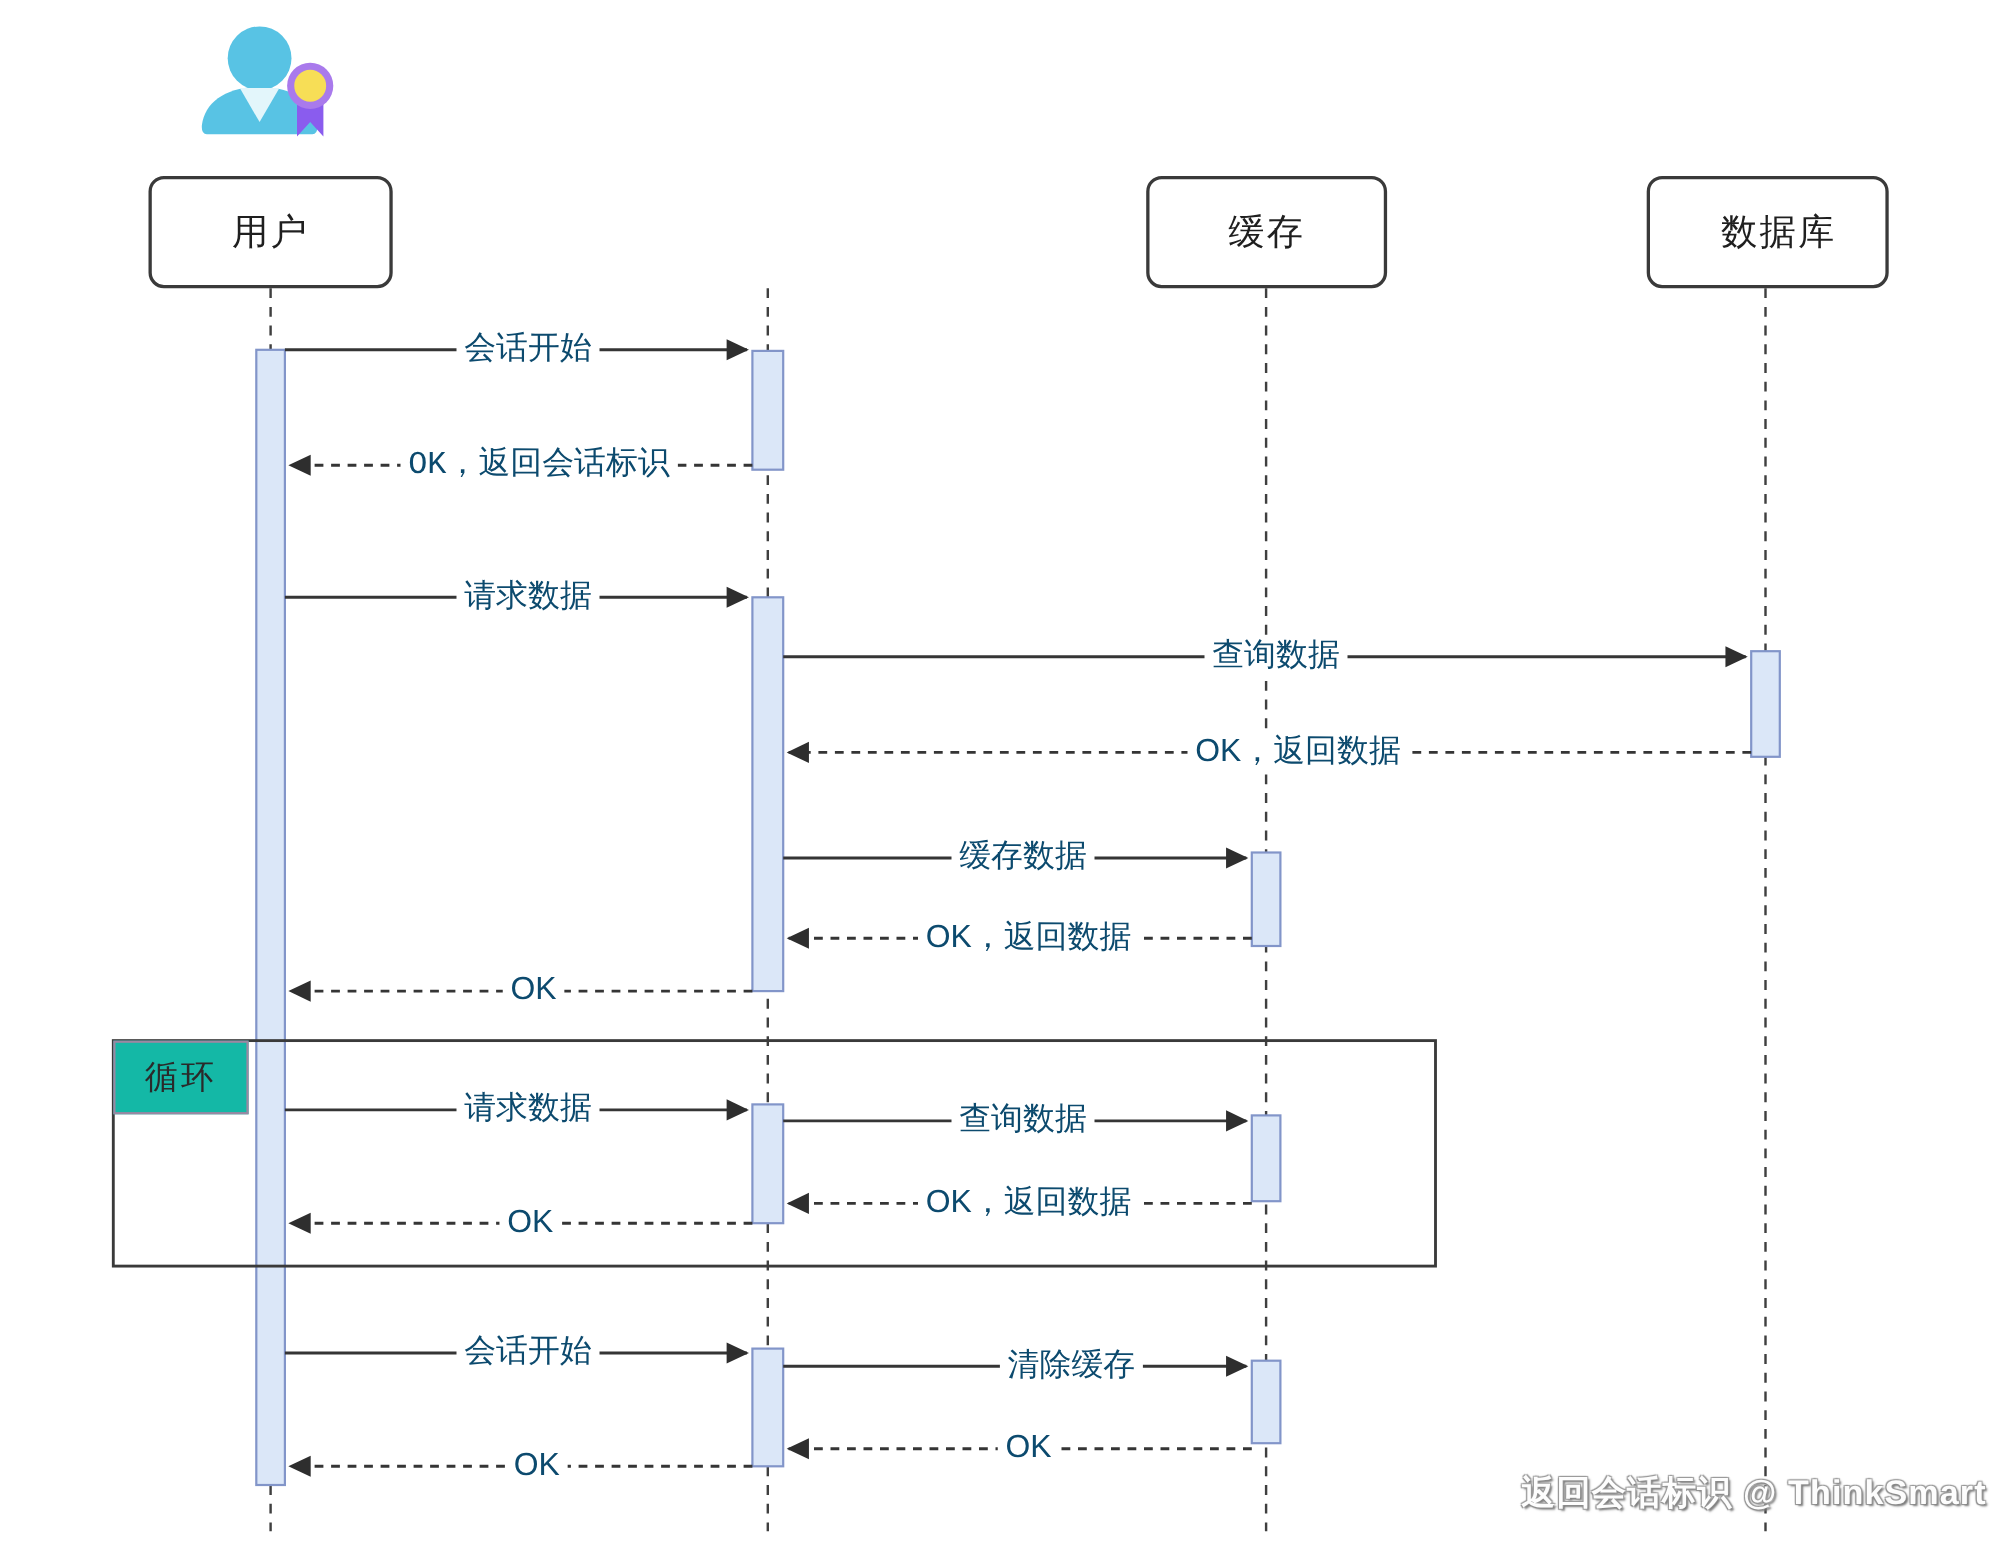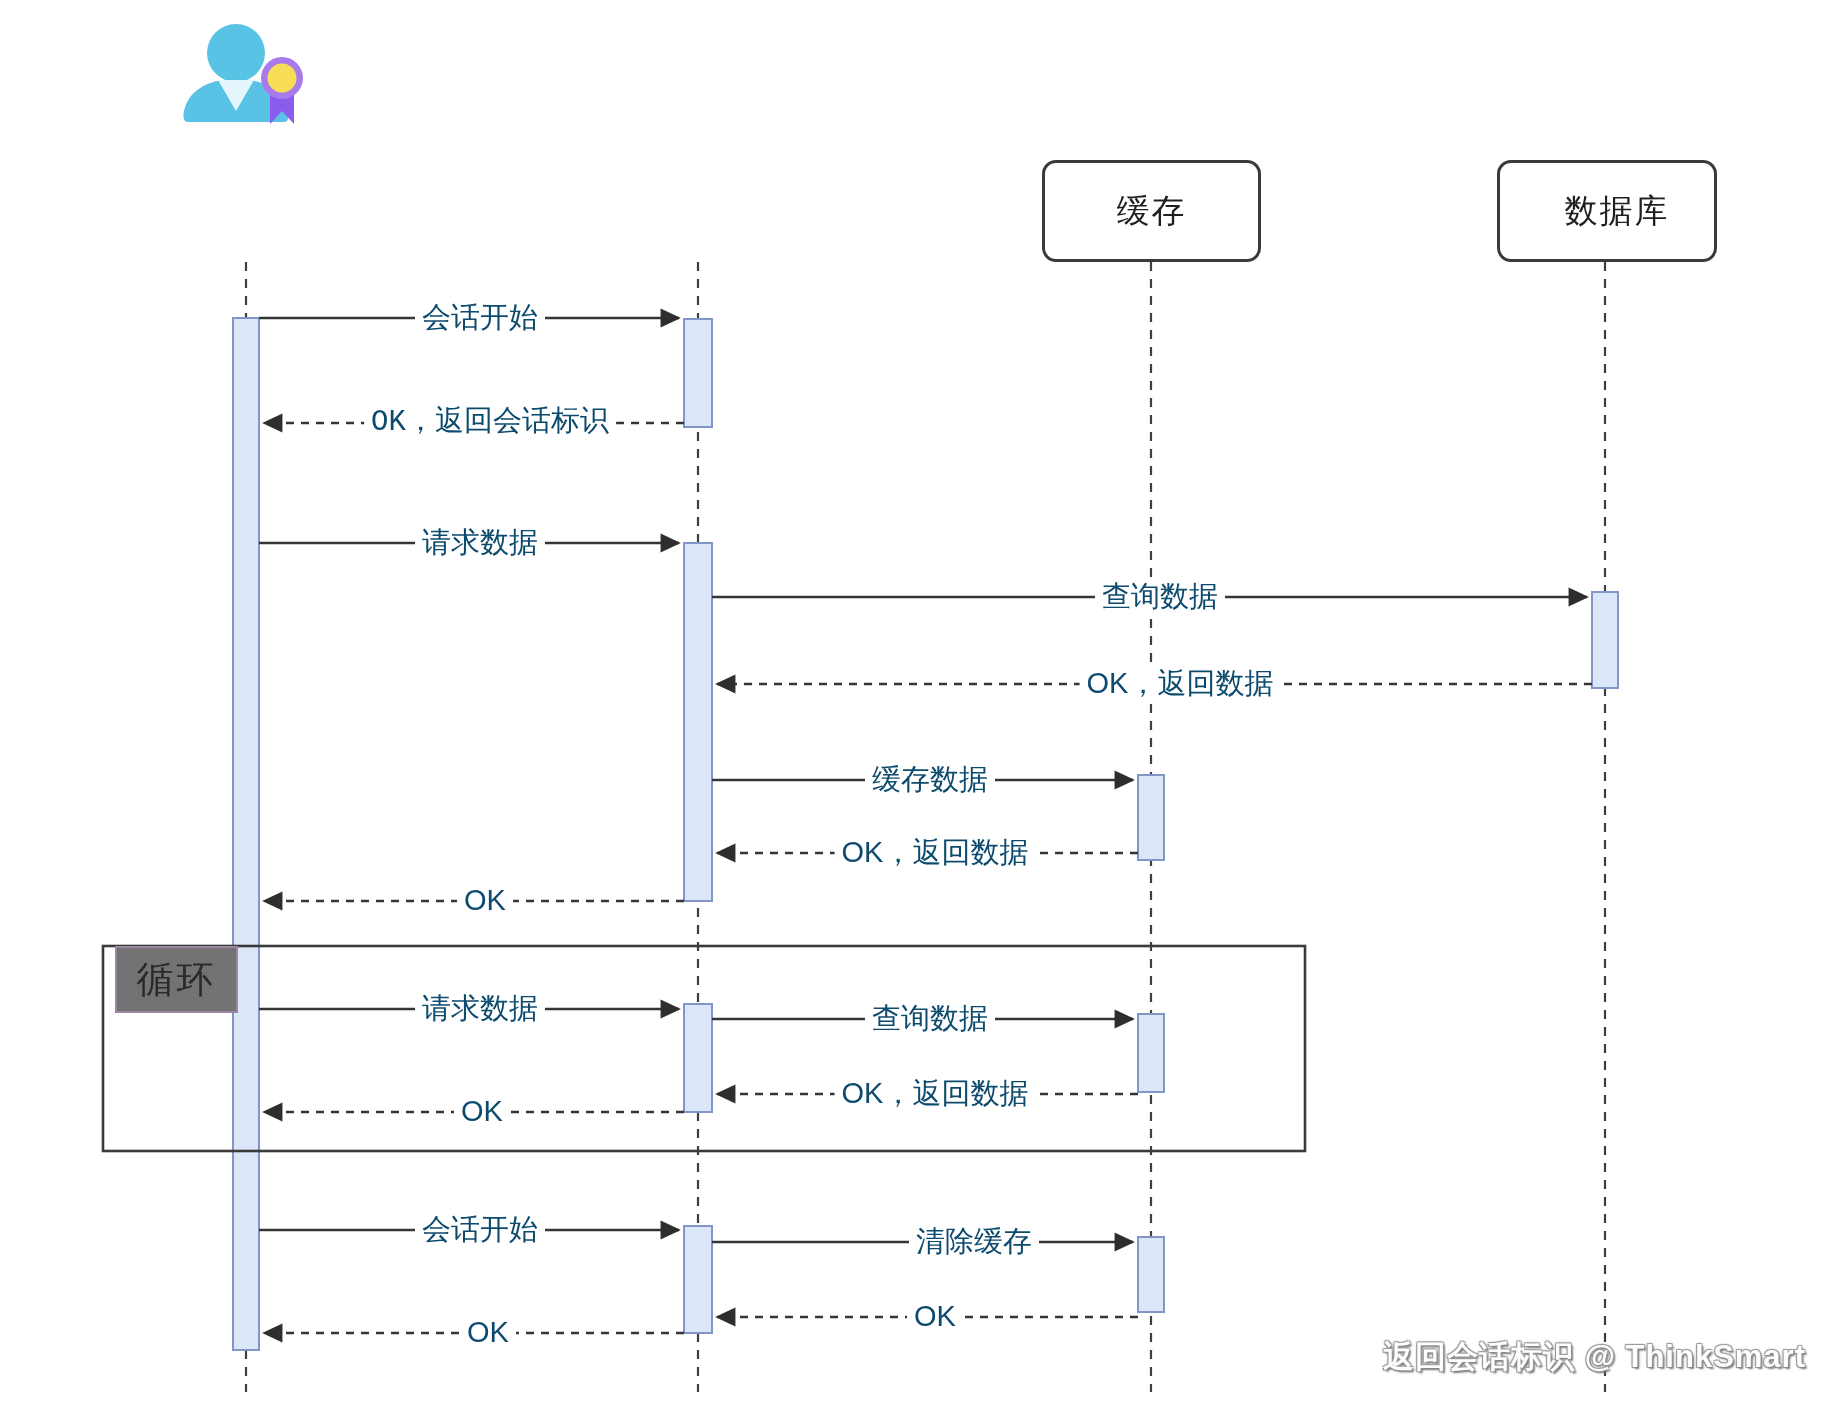--- a/index.html
+++ b/index.html
@@ -14,23 +14,23 @@
     display:flex;align-items:center;justify-content:center;
     font-size:33px;letter-spacing:2px;color:#1f1f1f;
   }
   .msg{
     position:absolute;transform:translate(-50%,-52%);
     background:#fff;padding:1px 7px;white-space:nowrap;
     font-size:29px;color:#0c4a6e;line-height:1.15;
   }
   .loop-label{
     position:absolute;left:103px;top:946px;width:123px;height:67px;
-    box-sizing:border-box;background:#737373;border:2px solid #9b87a2;
+    box-sizing:border-box;background:#14b8a6;border:2px solid #9b87a2;
     display:flex;align-items:center;justify-content:center;
-    font-size:37px;color:#2a2a2a;letter-spacing:3px;margin-left:12px;
+    font-size:30px;color:#2a2a2a;letter-spacing:3px;
   }
   .watermark{
     position:absolute;top:1336px;right:18px;
     font-size:31px;font-weight:600;letter-spacing:1px;
     color:#fdfdfd;
     text-shadow:-1px -1px 1px #9a9a9a,1px -1px 1px #9a9a9a,
                 -1px 1px 1px #8a8a8a,2px 2px 2px #777;
     white-space:nowrap;
   }
   .icon-wrap{position:absolute;left:172px;top:6px;width:134px;height:120px;}
@@ -96,20 +96,23 @@
     <svg width="134" height="120" viewBox="0 0 134 120" xmlns="http://www.w3.org/2000/svg">
       <circle cx="64" cy="47" r="29" fill="#58c3e4"></circle>
       <path d="M16,116 Q11,116 11.5,108 C14,87 33,73 64,73 C95,73 114,87 116.5,108 Q117,116 112,116 Z" fill="#58c3e4"></path>
       <path d="M46,74 L64,105 L82,74 Z" fill="#e3f6fb"></path>
       <path d="M98,88 L98,118 L110,105 L122,118 L122,88 Z" fill="#8a5cee"></path>
       <circle cx="110" cy="72" r="21" fill="#a97aec"></circle>
       <circle cx="110" cy="72" r="14.5" fill="#f7de56"></circle>
     </svg>
   </div>
 
+  <div class="pbox" style="left:135px;top:160px;width:222px;">
+    <span>用户</span>
+  </div>
   <div class="pbox" style="left:1042px;top:160px;width:219px;">
     <span>缓存</span>
   </div>
   <div class="pbox" style="left:1497px;top:160px;width:220px;padding-left:20px;">
     <span>数据库</span>
   </div>
 
   <div class="loop-label">
     <span>循环</span>
   </div>

